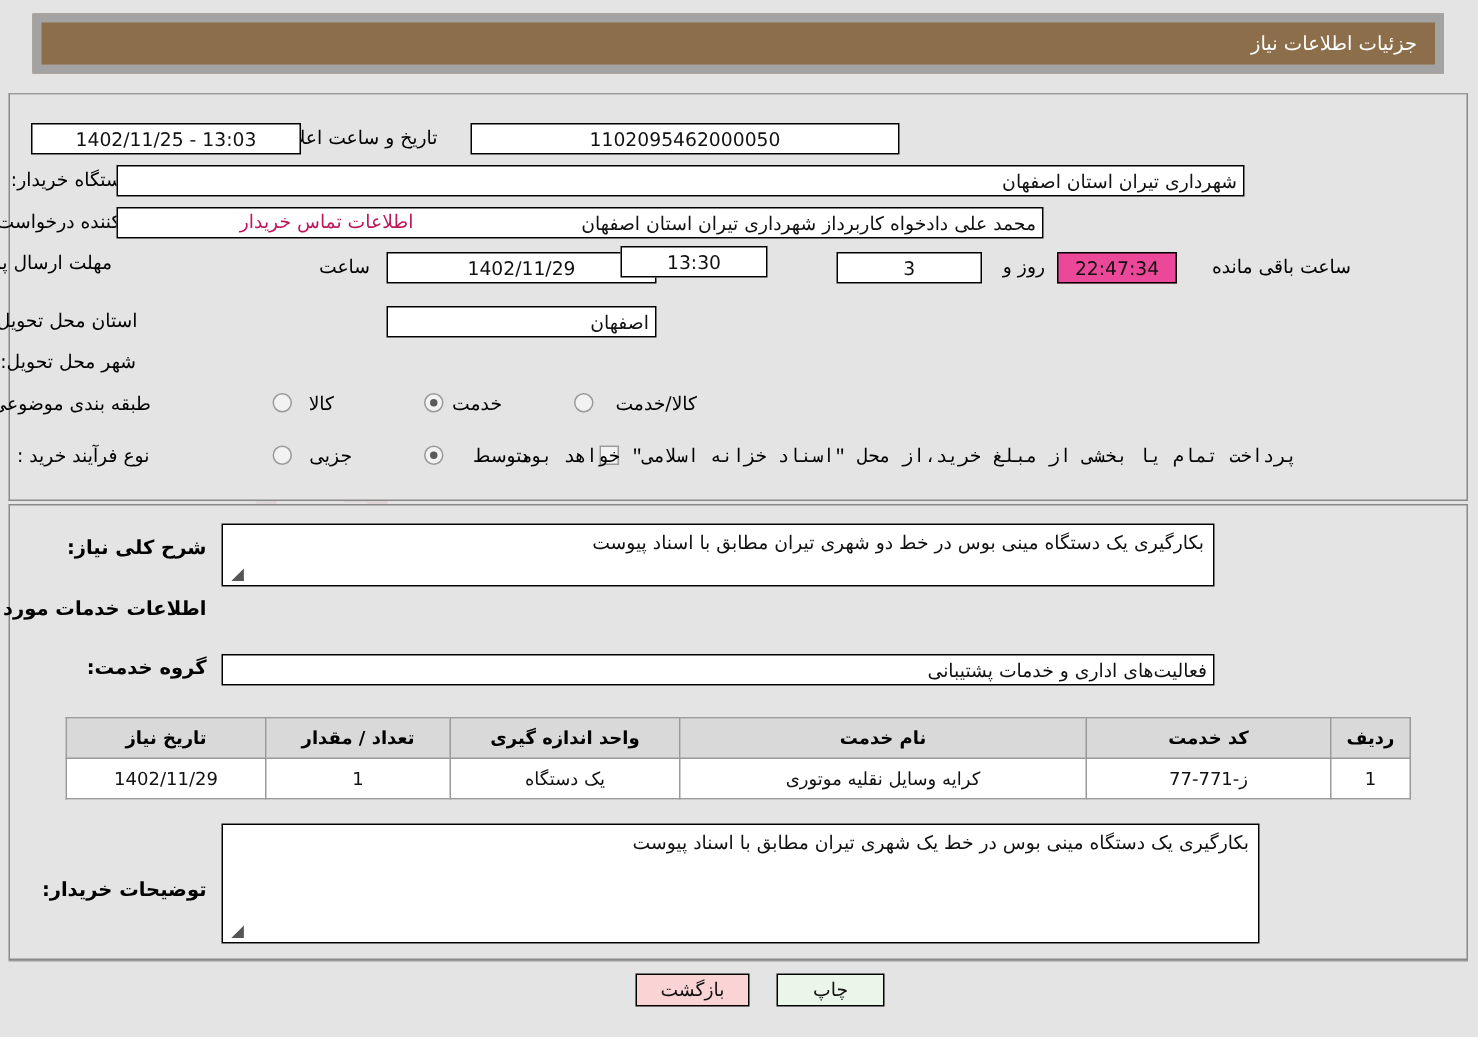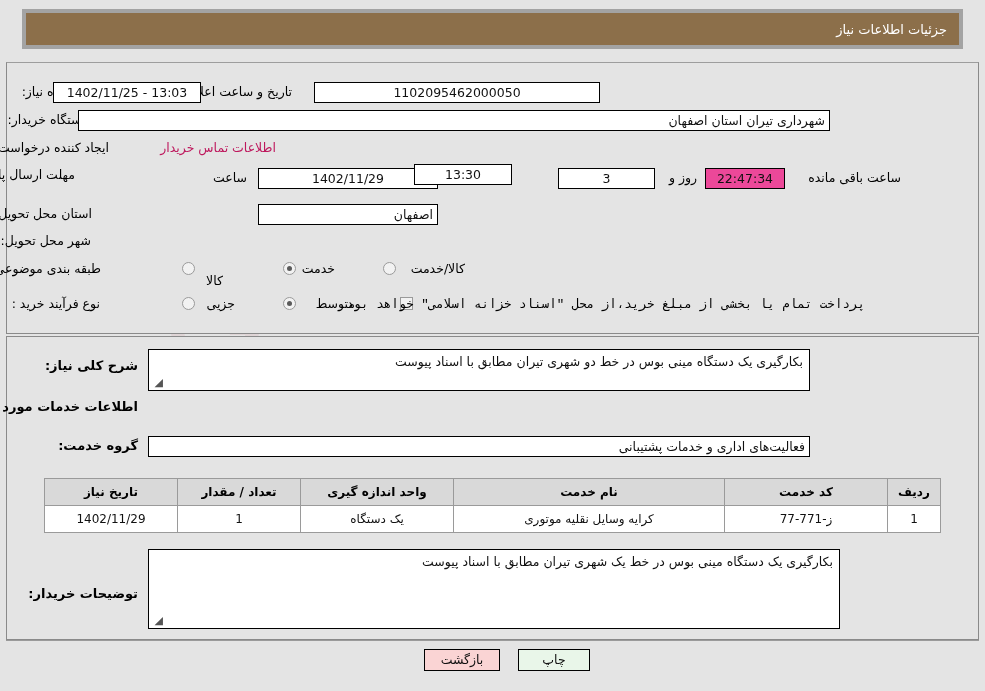--- a/index.html
+++ b/index.html
@@ -27,21 +27,21 @@
     z-index: 0;
     opacity: 1;
   }
 
   
   .header-bar {
     position: absolute;
     left: 22px; top: 9px;
     width: 941px; height: 40px;
     background: #8c6f4a;
-    border: 4px solid #a3a3a3;
+    border: 6px solid #a3a3a3;
     box-sizing: border-box;
     color: #ffffff;
     font-size: 13px;
     display: flex;
     align-items: center;
     justify-content: flex-start;
     padding-right: 12px;
     box-sizing: border-box;
     z-index: 2;
   }
@@ -238,46 +238,47 @@
   </div>
 
   <div class="panel" id="panel-top"></div>
   <div class="panel" id="panel-mid"></div>
   <div class="sep"></div>
 
   <div class="lbl" style="right:904px; top:84px;">شماره نیاز:</div>
   <div class="fld" style="right:385px; top:82px; width:286px;">1102095462000050</div>
 
   <div class="lbl" style="right:693px; top:84px;">تاریخ و ساعت اعلان عمومی:</div>
-  <div class="fld" style="right:784px; top:82px; width:148px;">13:03 - 1402/11/25</div>
+  <div class="fld" style="right:784px; top:82px; width:180px;">13:03 - 1402/11/25</div>
 
   <div class="lbl" style="right:879px; top:112px;">نام دستگاه خریدار:</div>
   <div class="fld rtl-text" style="right:155px; top:110px; width:752px;">شهرداری تیران استان اصفهان</div>
 
   <div class="lbl" style="right:876px; top:140px;">ایجاد کننده درخواست:</div>
+  <div class="fld rtl-text" style="right:289px; top:138px; width:618px;">محمد علی دادخواه کاربرداز شهرداری تیران استان اصفهان</div>
   <div class="lnk" style="right:709px; top:140px;">اطلاعات تماس خریدار</div>
 
   <div class="lbl" style="right:910px; top:167px;">مهلت ارسال پاسخ: تا تاریخ:</div>
   <div class="fld" style="right:547px; top:168px; width:180px;">1402/11/29</div>
   <div class="lbl" style="right:738px; top:170px;">ساعت</div>
   <div class="fld" style="right:473px; top:164px; width:98px;text-align:center;">13:30</div>
   <div class="fld" style="right:330px; top:168px; width:97px;">3</div>
   <div class="lbl" style="right:288px; top:170px;">روز و</div>
   <div class="fld cream" style="right:200px; top:168px; width:80px;">22:47:34</div>
   <div class="lbl" style="right:84px; top:170px;">ساعت باقی مانده</div>
 
   <div class="lbl" style="right:893px; top:206px;">استان محل تحویل:</div>
   <div class="fld rtl-text" style="right:547px; top:204px; width:180px;">اصفهان</div>
 
   <div class="lbl" style="right:894px; top:233px;">شهر محل تحویل:</div>
 
   <div class="lbl" style="right:884px; top:261px;">طبقه بندی موضوعی:</div>
 
   <div class="radio" style="right:790px; top:262px;"></div>
-  <div class="opt-label" style="right:762px; top:261px;margin-top:12px;">کالا</div>
+  <div class="opt-label" style="right:762px; top:261px;">کالا</div>
 
   <div class="radio on" style="right:689px; top:262px;"></div>
   <div class="opt-label" style="right:650px; top:261px;">خدمت</div>
 
   <div class="radio" style="right:589px; top:262px;"></div>
   <div class="opt-label" style="right:520px; top:261px;">کالا/خدمت</div>
 
   <div class="lbl" style="right:885px; top:296px;">نوع فرآیند خرید :</div>
 
   <div class="radio" style="right:790px; top:297px;"></div>

